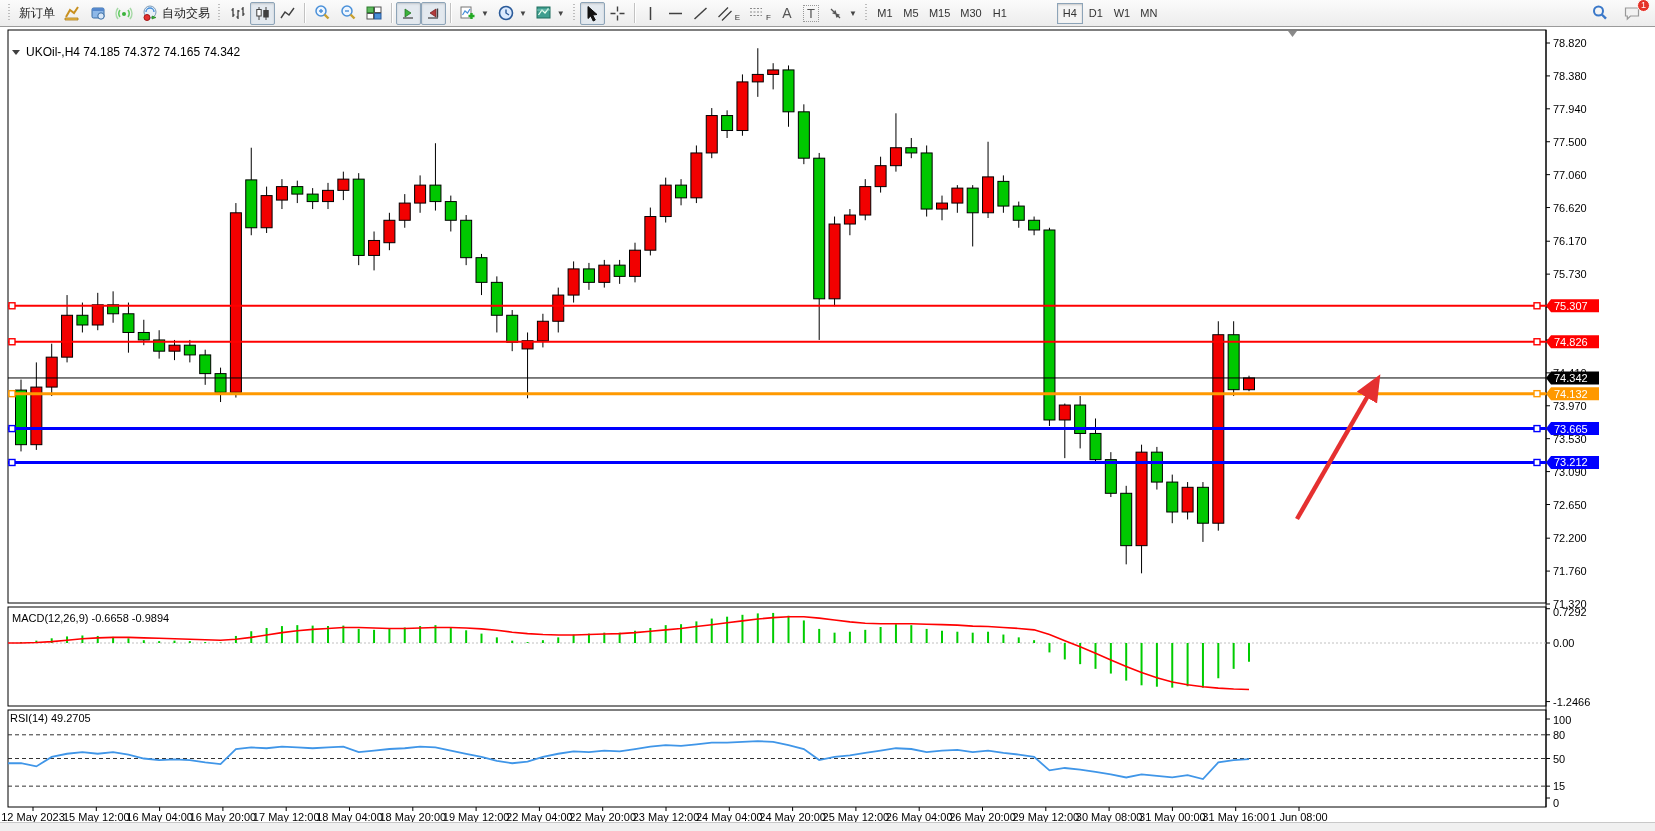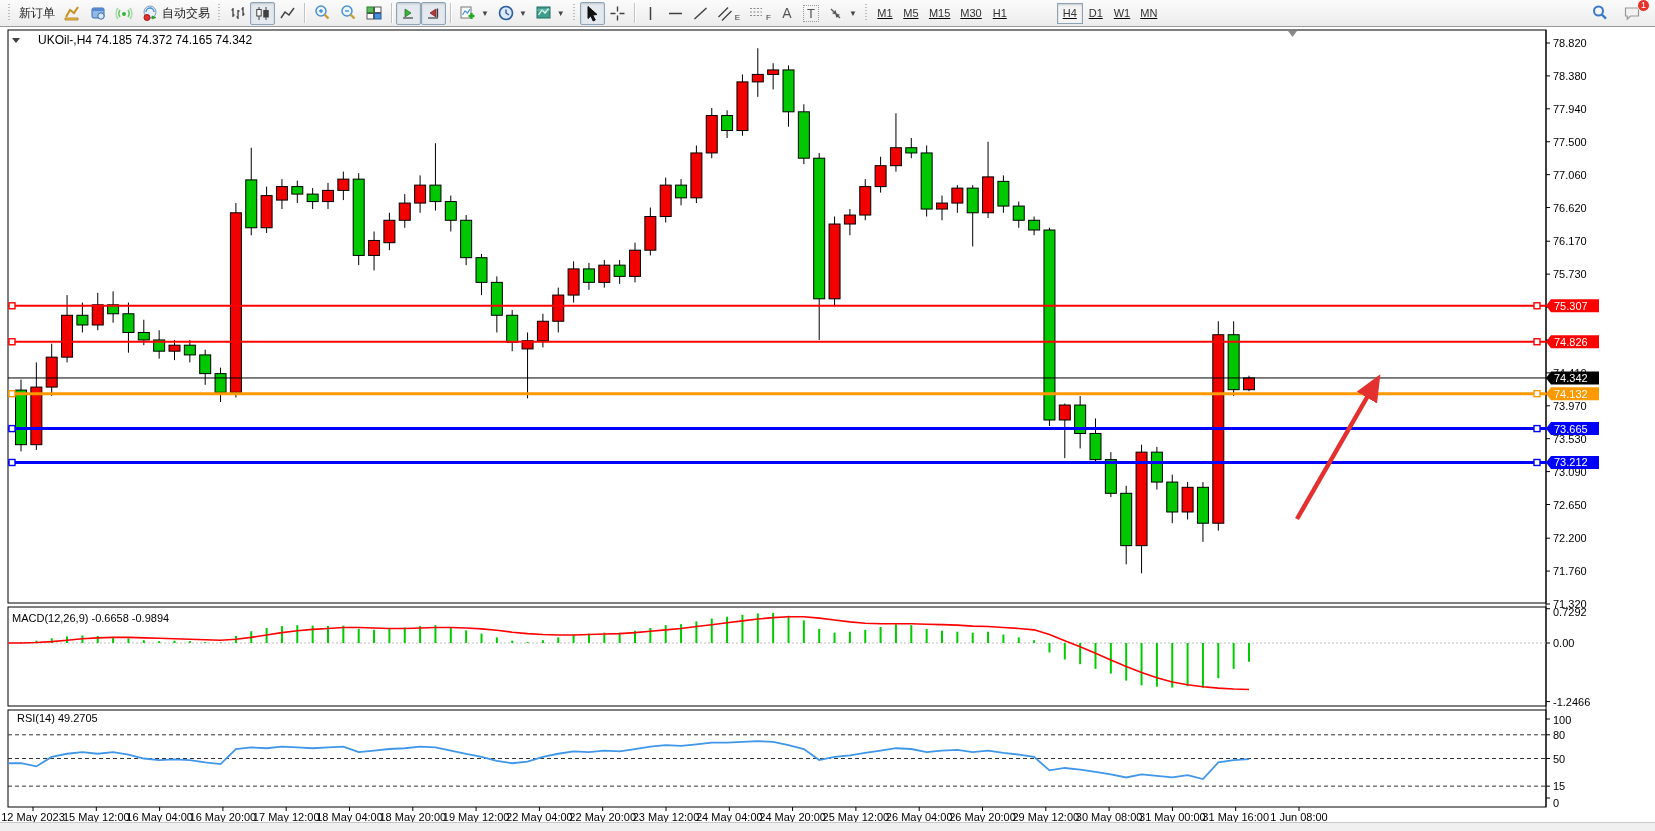--- a/index.html
+++ b/index.html
@@ -24,23 +24,23 @@
   .tf-btn.active { background:#f4f4f4; border:1px solid #8da4b8; box-shadow:inset 0 1px 2px rgba(0,0,0,.18);margin-left:44px; }
   #toolbar-right { margin-left:auto; display:flex; align-items:center; gap:6px; padding-right:6px; }
   .chat-wrap { position:relative; }
   .chat-badge { position:absolute; top:-4px; right:-6px; min-width:13px; height:13px; border-radius:7px;
     background:#e5342a; color:#fff; font-size:9px; display:flex; align-items:center; justify-content:center;
     padding:0 3px; border:1px solid #fff; }
   .sub-letter { font-size:8px; color:#333; margin-left:-2px; margin-top:8px; }
 
   
   .overlay-label { position:absolute; font-size:12px; color:#000; z-index:20; white-space:nowrap; }
-  #chart-title { left:12px; top:33px; display:flex; align-items:center; gap:18px; }
+  #chart-title { left:12px; top:45px; display:flex; align-items:center; gap:6px; }
   #macd-label { left:12px; top:612px; font-size:11px; }
-  #rsi-label  { left:17px; top:712px; font-size:11px; }
+  #rsi-label  { left:10px; top:712px; font-size:11px; }
   .tri-down { width:0; height:0; border-left:4px solid transparent; border-right:4px solid transparent; border-top:5px solid #404040; }
 
   #chart-svg { position:absolute; left:0; top:0; z-index:10; }
 
   
   #statusbar { position:absolute; left:0; top:822px; width:1655px; height:9px;
     background:#f0f0f0; border-top:1px solid #c8c8c8; z-index:40; }
 </style>
 </head>
 <body>
@@ -221,21 +221,21 @@
     </div>
     <div class="tb-btn">
       <svg width="18" height="17" viewBox="0 0 18 17">
         <path d="M4 4 l5 5 M9 9 l-1 -3.5 M9 9 l-3.5 -1" stroke="#555" stroke-width="1.3" fill="none"></path>
         <path d="M13 13 l-4 -4 M9 9 l1 3.5 M9 9 l3.5 1" stroke="#555" stroke-width="1.3" fill="none"></path>
       </svg>
       <span class="tb-caret">▼</span>
     </div>
 
     <div class="tb-grip"></div>
-    <div id="tf-group" style="display:flex;align-items:center;text-decoration:underline;">
+    <div id="tf-group" style="display:flex;align-items:center;">
         <div class="tf-btn">M1</div>
         <div class="tf-btn">M5</div>
         <div class="tf-btn">M15</div>
         <div class="tf-btn">M30</div>
         <div class="tf-btn">H1</div>
         <div class="tf-btn active">H4</div>
         <div class="tf-btn">D1</div>
         <div class="tf-btn">W1</div>
         <div class="tf-btn">MN</div>
       </div>

